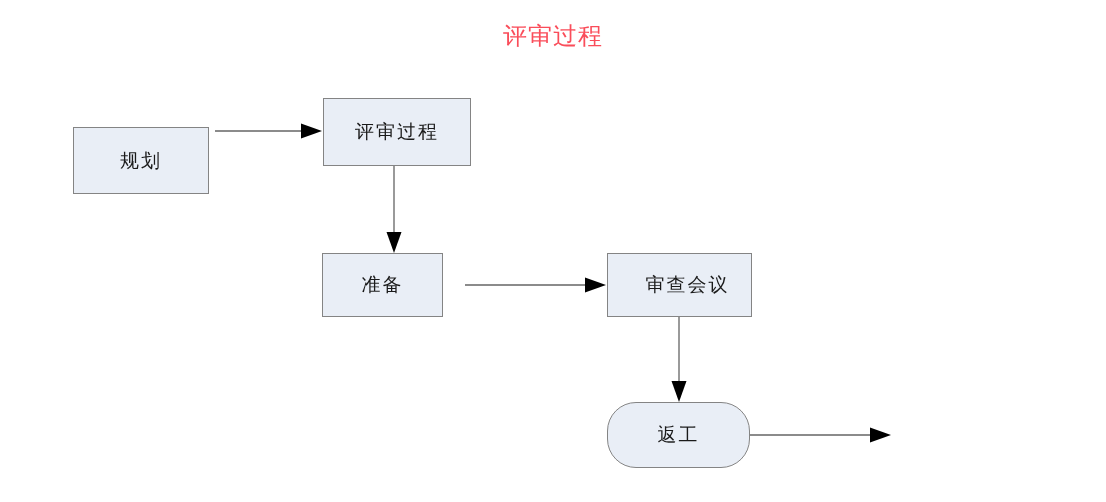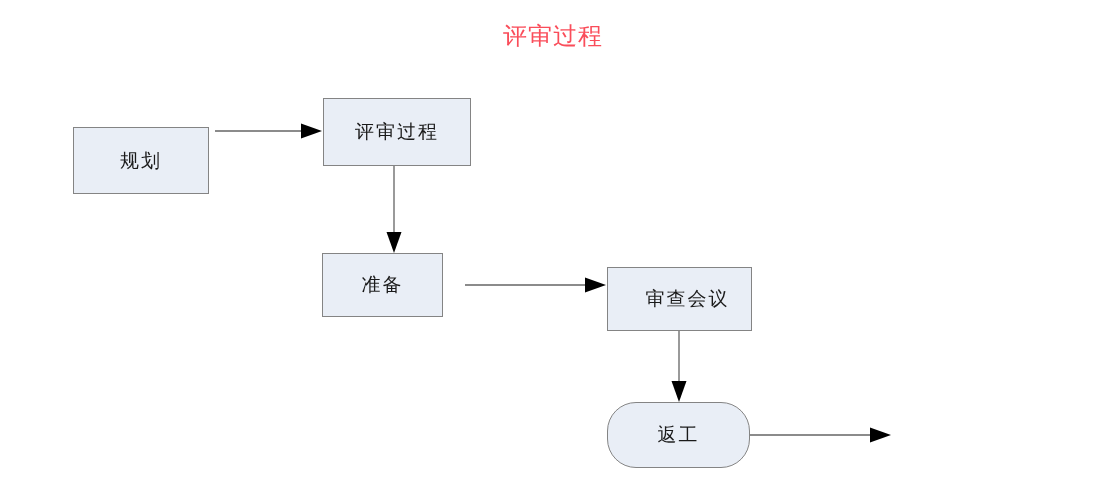--- a/index.html
+++ b/index.html
@@ -43,21 +43,21 @@
     display: flex;
     align-items: center;
     justify-content: center;
     font-size: 19px;
     color: var(--node-text, #1a1a1a);
     letter-spacing: 2px;
   }
   .node-planning          { left: 73px;  top: 98px;  width: 136px; height: 67px; margin-top: 29px; }
   .node-overall-deployment{ left: 323px; top: 98px;  width: 148px; height: 68px; }
   .node-preparation       { left: 322px; top: 253px; width: 121px; height: 64px; }
-  .node-review-meeting    { left: 607px; top: 267px; width: 145px; height: 64px; padding-left: 16px; }
+  .node-review-meeting    { left: 607px; top: 253px; width: 145px; height: 64px; padding-left: 16px; }
   .node-rework            { left: 607px; top: 402px; width: 143px; height: 66px; border-radius: 29px; }
   .node-tracking          { left: 892px; top: 403px; width: 139px; height: 64px; }
 </style>
 </head>
 <body>
 
 <div class="stage">
 
   <h1 class="title">评审过程</h1>
 

